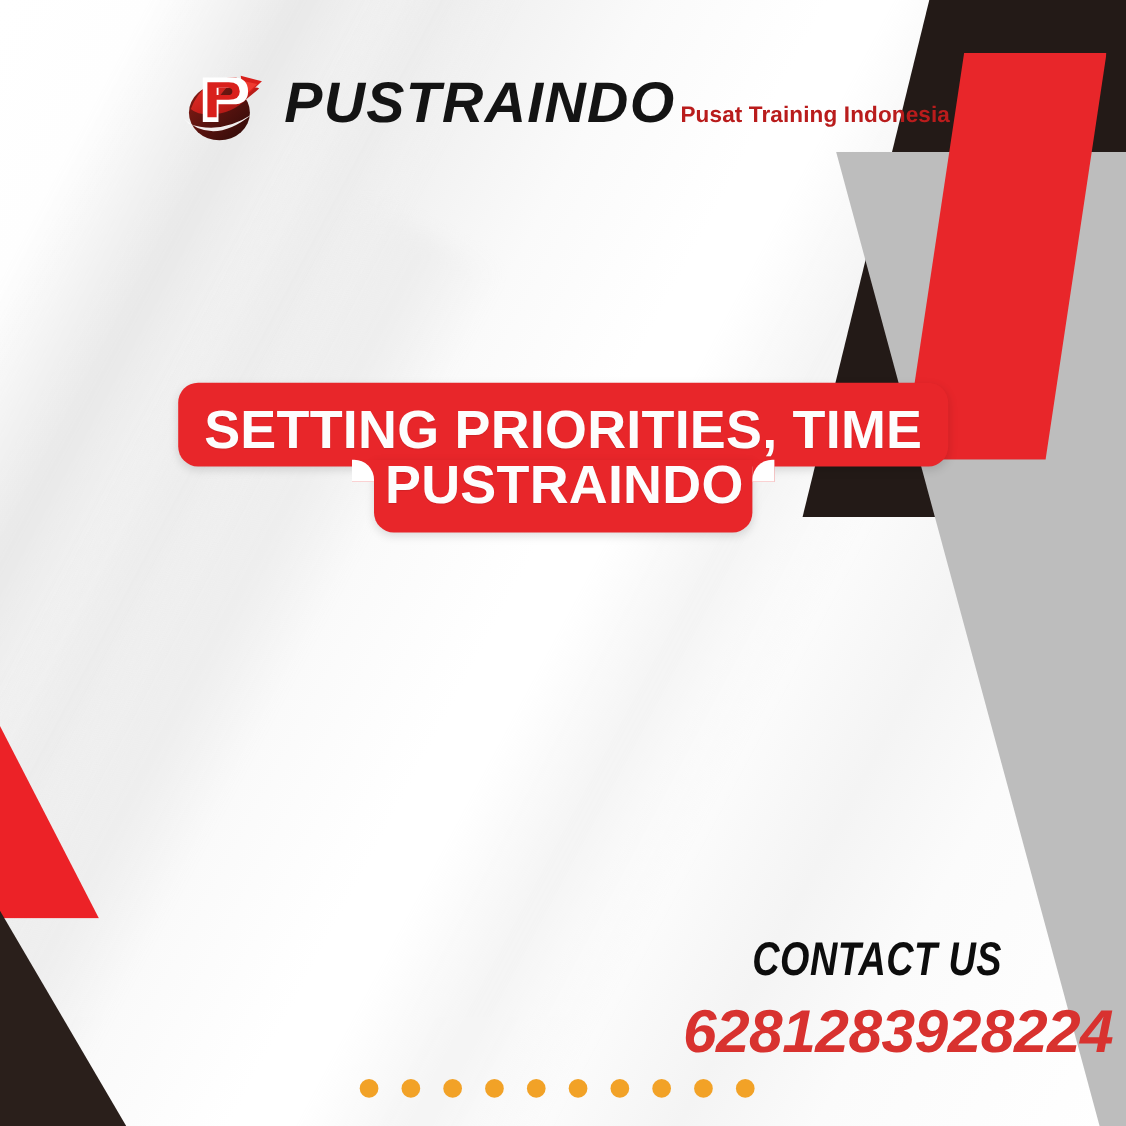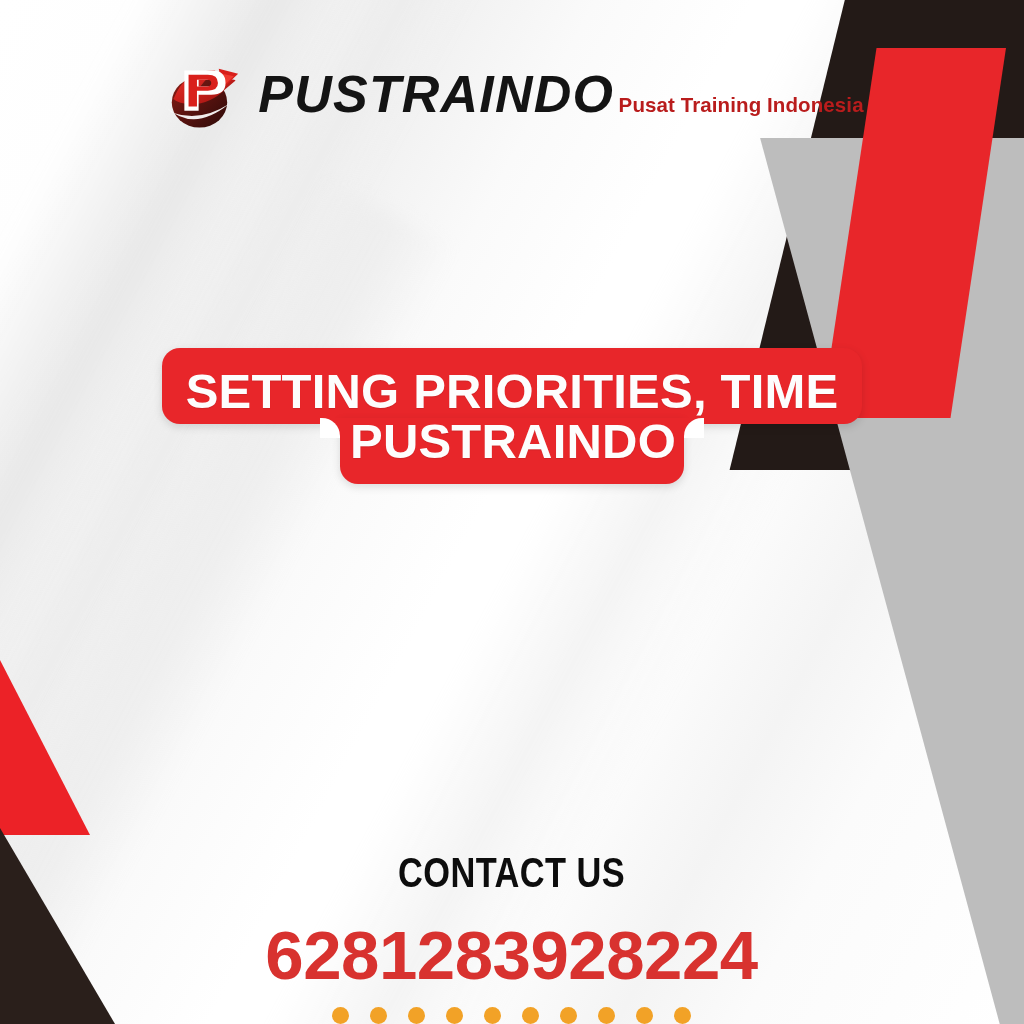--- a/index.html
+++ b/index.html
@@ -182,35 +182,36 @@
   }
   .notch-l { left:-20px; }
   .notch-l::after { border-radius:0 18px 0 0; background:#ffffff; }
   .notch-l { background:#e8262a; }
   .notch-r { right:-20px; background:#e8262a; }
   .notch-r::after { border-radius:18px 0 0 0; background:#ffffff; }
 
   
   #contact {
     position:absolute;
-    left:0; right:1px; top:848px;
-    text-align:center;
+    left:0; right:12px; top:848px;
+    text-align:right;
     z-index:6;
+    font-style:italic;
   }
   #contact-label {
     font-size:43px;
     font-weight:bold;
     letter-spacing:.5px;
     color:#0d0d0d;
     transform:scaleX(.80);
     transform-origin:center;
   }
   #contact-number {
-    margin-top:19px;
-    font-size:69px;
+    margin-top:8px;
+    font-size:55px;
     font-weight:bold;
     color:#d8322f;
     letter-spacing:-.5px;
   }
   #dot-row {
     margin-top:12px;
     display:flex;
     justify-content:center;
     align-items:center;
     gap:21px;

